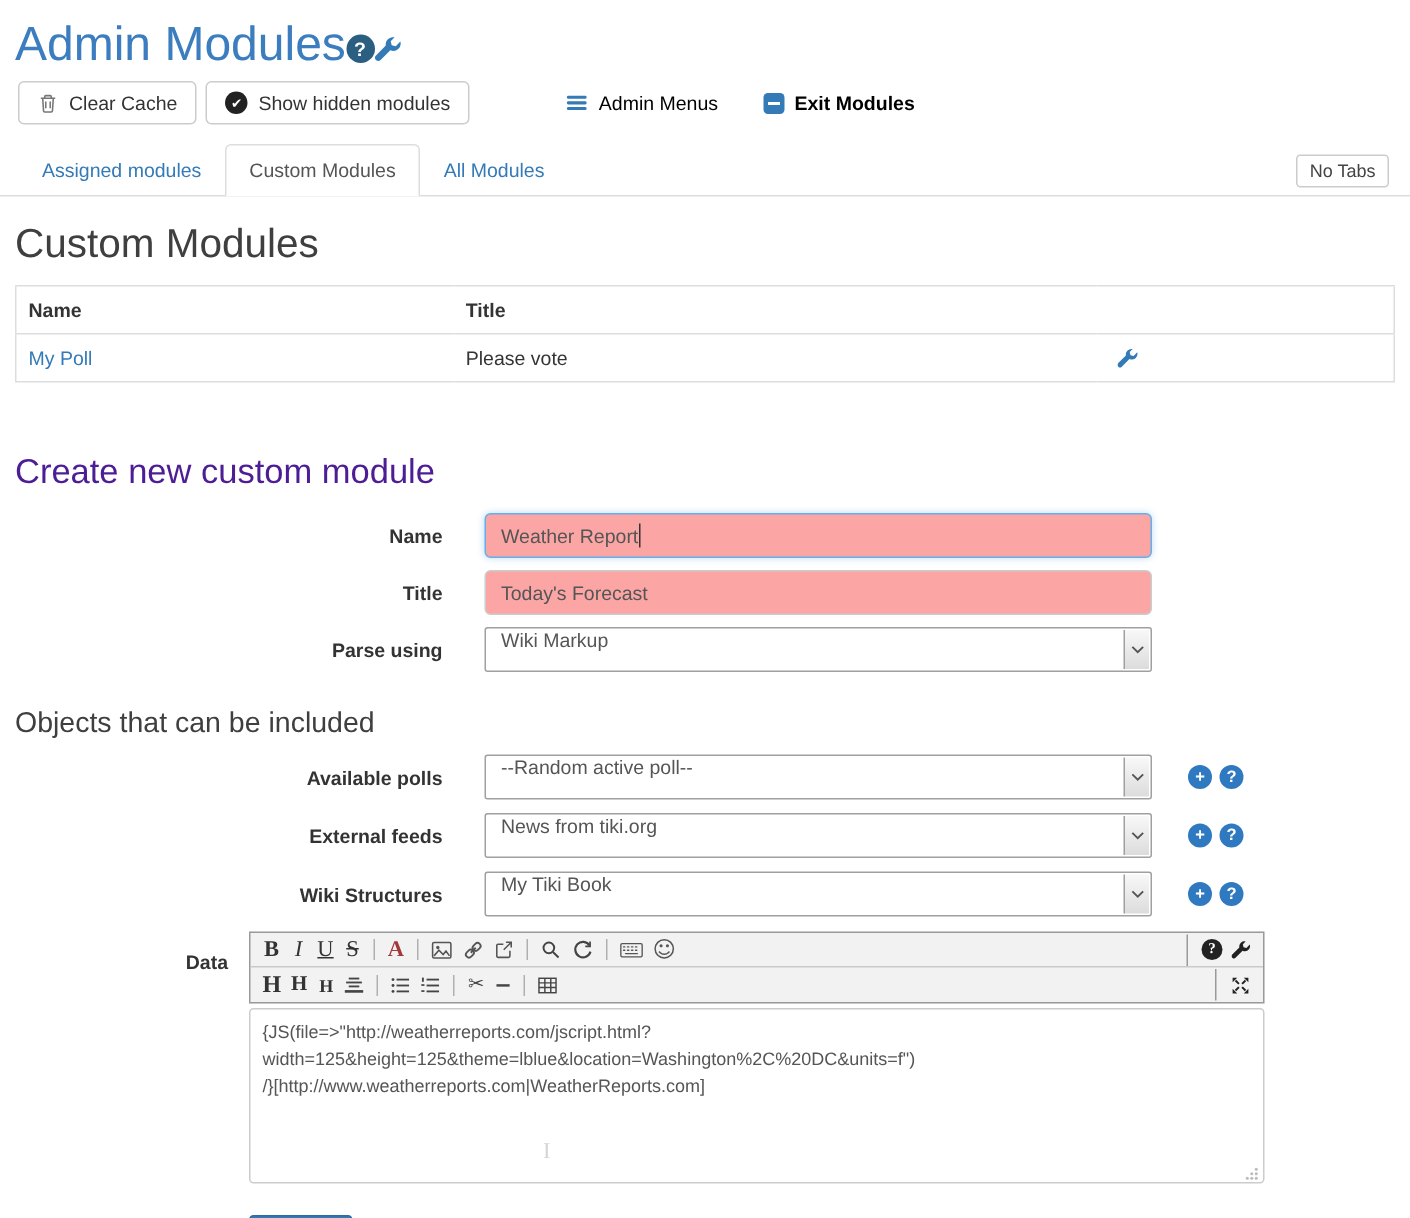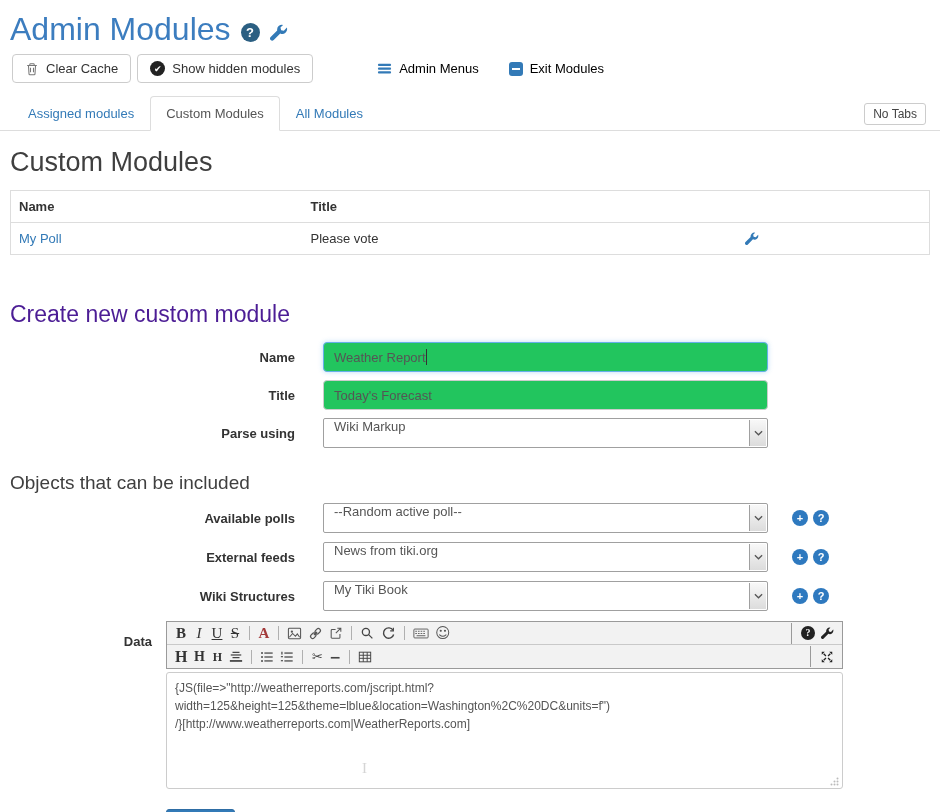--- a/index.html
+++ b/index.html
@@ -6,21 +6,21 @@
   body {
     margin: 0;
     background: #fff;
     width: 940px;
     font-family: "Liberation Sans", sans-serif;
     color: #333;
   }
   .page { width: 940px; position: relative; }
 
   
-  .hdr { display: flex; align-items: center; gap: 10px; margin: 10px 0 0 10px; }
+  .hdr { display: flex; align-items: center; margin: 10px 0 0 10px; }
   .hdr h1 { margin: 0; font-size: 32px; font-weight: 400; color: #3c7dbf; line-height: 38px; }
   .help-badge {
     width: 19px; height: 19px; border-radius: 50%; background: #2b5f82; color: #fff;
     font-size: 13px; font-weight: bold; display: flex; align-items: center; justify-content: center;
     margin-top: 6px; cursor: pointer;
   }
   .hdr .wrench-blue { margin-top: 7px; cursor: pointer; }
 
   
   .actions { display: flex; align-items: center; margin: 6px 0 0 12px; }
@@ -32,21 +32,21 @@
   .btn + .btn { margin-left: 6px; }
   .check-badge {
     width: 15px; height: 15px; border-radius: 50%; background: #222; color: #fff;
     font-size: 9px; display: flex; align-items: center; justify-content: center;
   }
   .hlink {
     color: #000000; font-size: 13px; text-decoration: none; display: inline-flex;
     align-items: flex-end; gap: 7px; cursor: pointer;
   }
   .hlink.menus { margin-left: 64px; }
-  .hlink.exit  { margin-left: 30px; }
+  .hlink.exit  { margin-left: 30px; font-weight: bold; }
   .exit-sq { width: 14px; height: 14px; background: #337ab7; border-radius: 3px; position: relative; }
   .exit-sq::after { content: ""; position: absolute; left: 3px; right: 3px; top: 6px; height: 2px; background: #fff; }
 
   
   .tabbar { display: flex; align-items: center; margin-top: 13px; padding: 0 14px 0 12px; border-bottom: 1px solid #ddd; }
   .tab {
     font-size: 13px; padding: 10px 15px; line-height: 13px; color: #337ab7;
     cursor: pointer; margin-bottom: -1px; border: 1px solid transparent;
   }
   .tab.active {
@@ -75,21 +75,21 @@
   .row-wrench { cursor: pointer; }
 
   
   .frow { display: flex; align-items: center; margin-top: 8px; }
   .frow.first { margin-top: 14px; }
   .frow.objrow { margin-top: 9px; }
   .flabel { width: 295px; text-align: right; font-size: 13px; font-weight: bold; color: #333; }
   .fctrl { margin-left: 28px; position: relative; }
   input.txt {
     width: 445px; height: 30px; border: 1px solid #ccc; border-radius: 4px;
-    padding: 0 10px; font-size: 13px; color: #555; font-family: inherit; background: #22c55e;
+    padding: 0 10px; font-size: 13px; color: #555; font-family: inherit; background: #fca5a5;
   }
   input.txt.focused { border-color: #66afe9; outline: none; box-shadow: 0 0 5px rgba(102,175,233,.45); }
   .caret { position: absolute; left: 103px; top: 7px; width: 1px; height: 16px; background: #333; }
 
   .selbox {
     width: 445px; height: 30px; border: 1px solid #a0a0a0; border-radius: 2px; background: #fff;
     display: flex; align-items: flex-start; padding-left: 10px; font-size: 13px; color: #555;
     position: relative; cursor: pointer;
   }
   .selbox .arrow {

